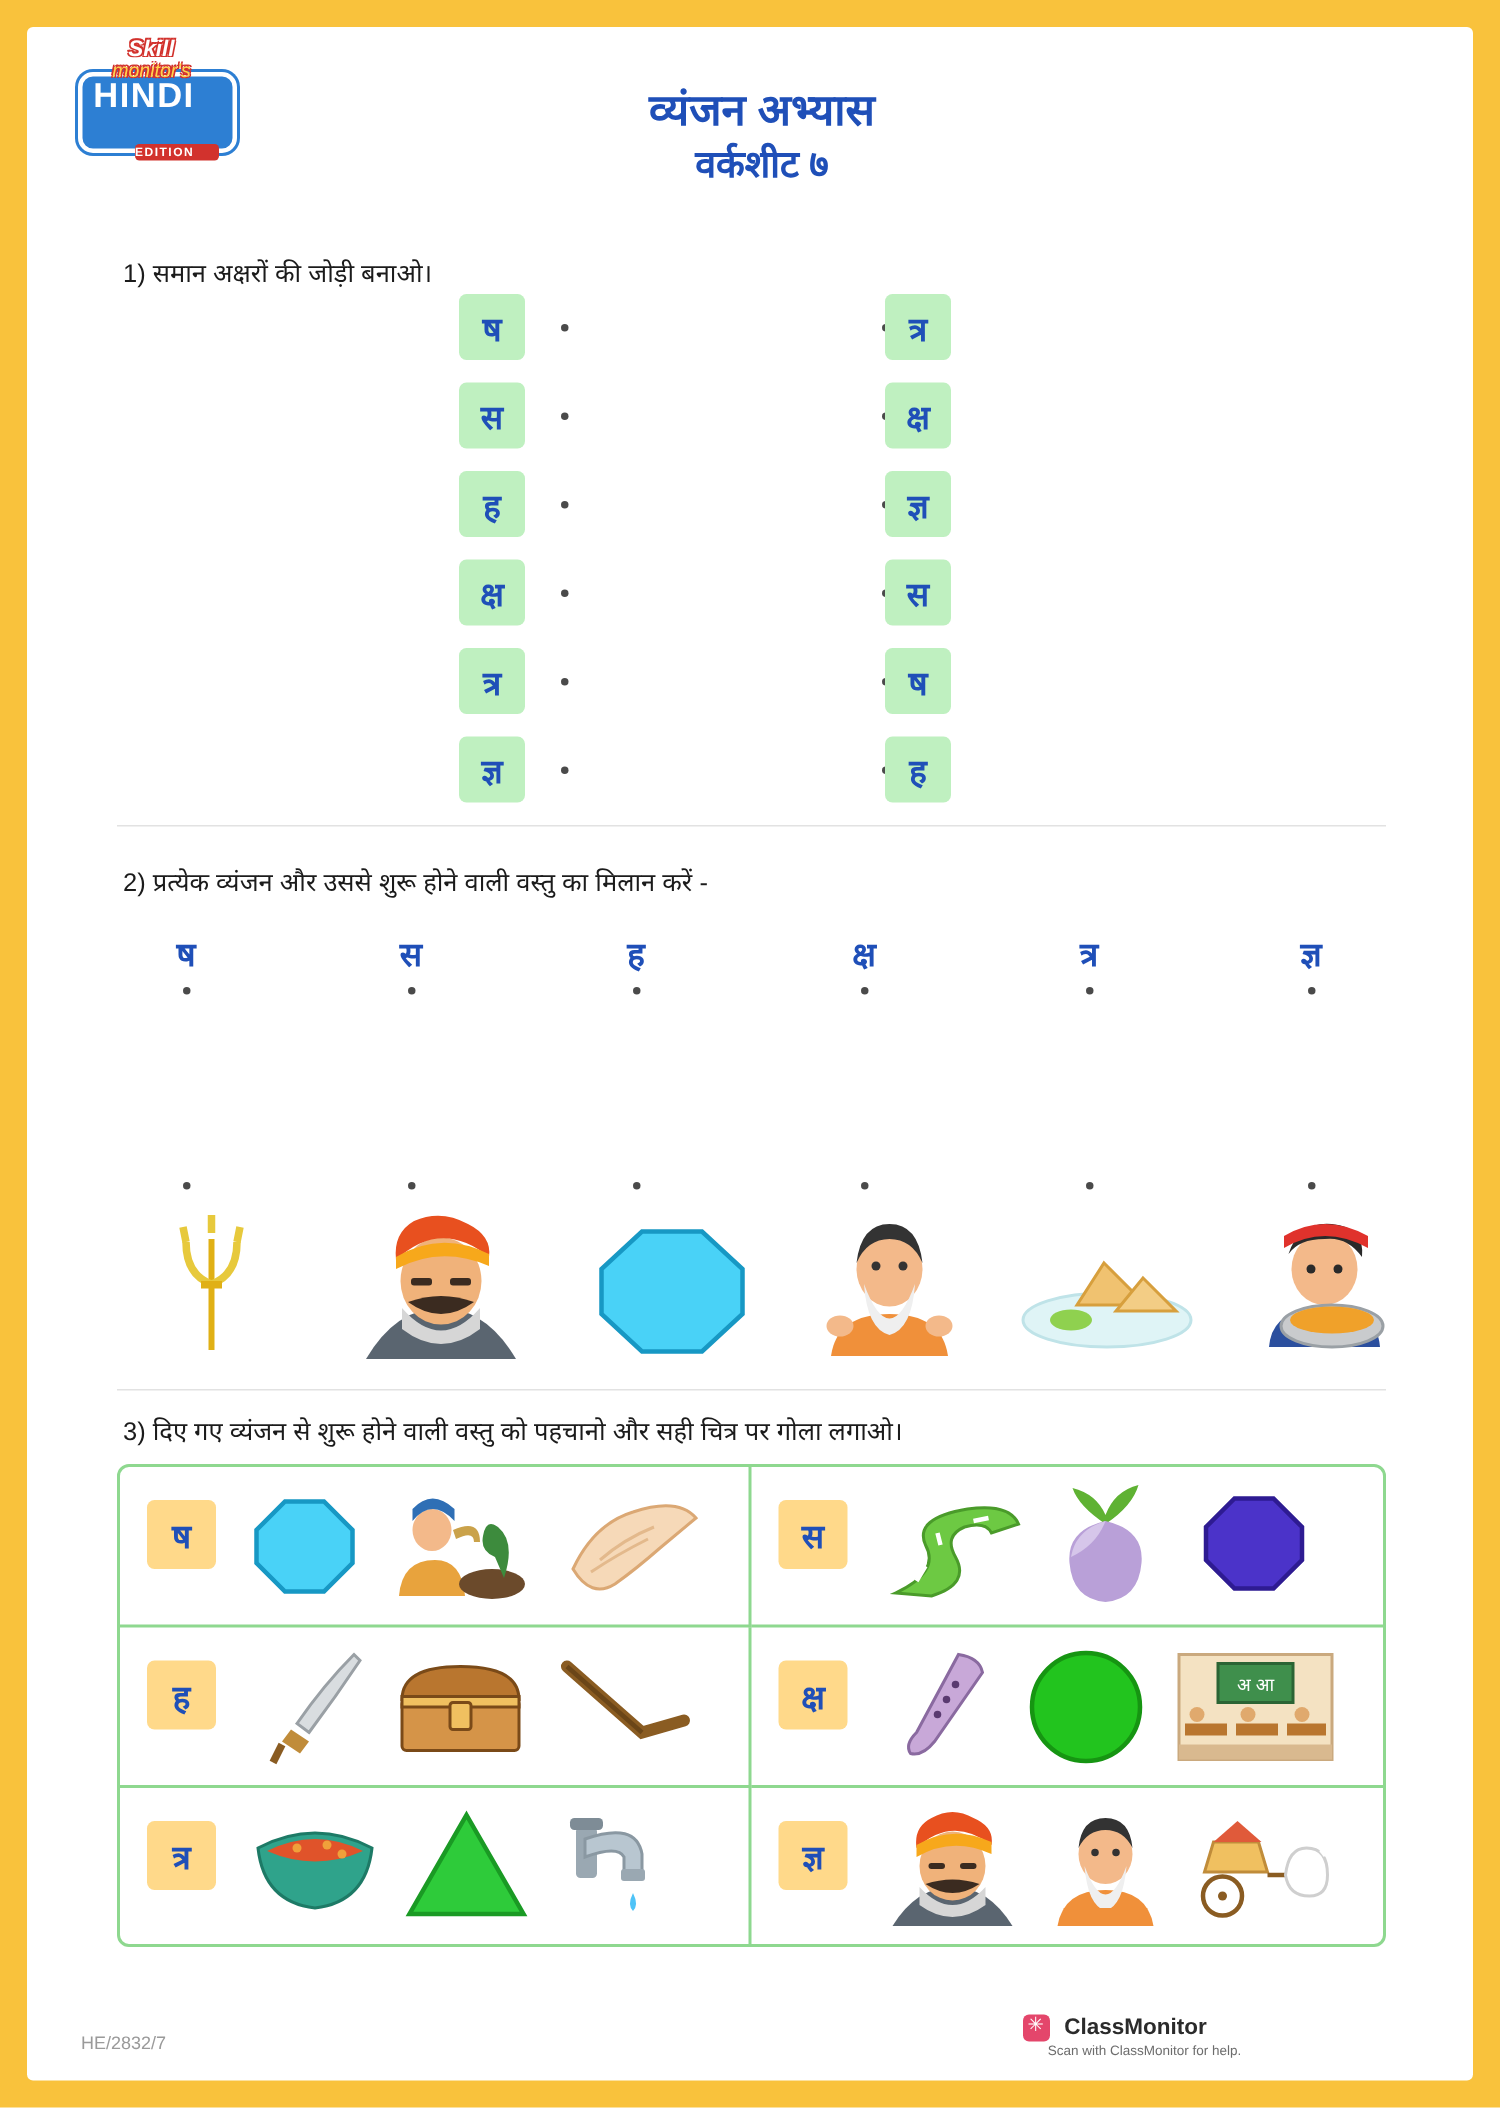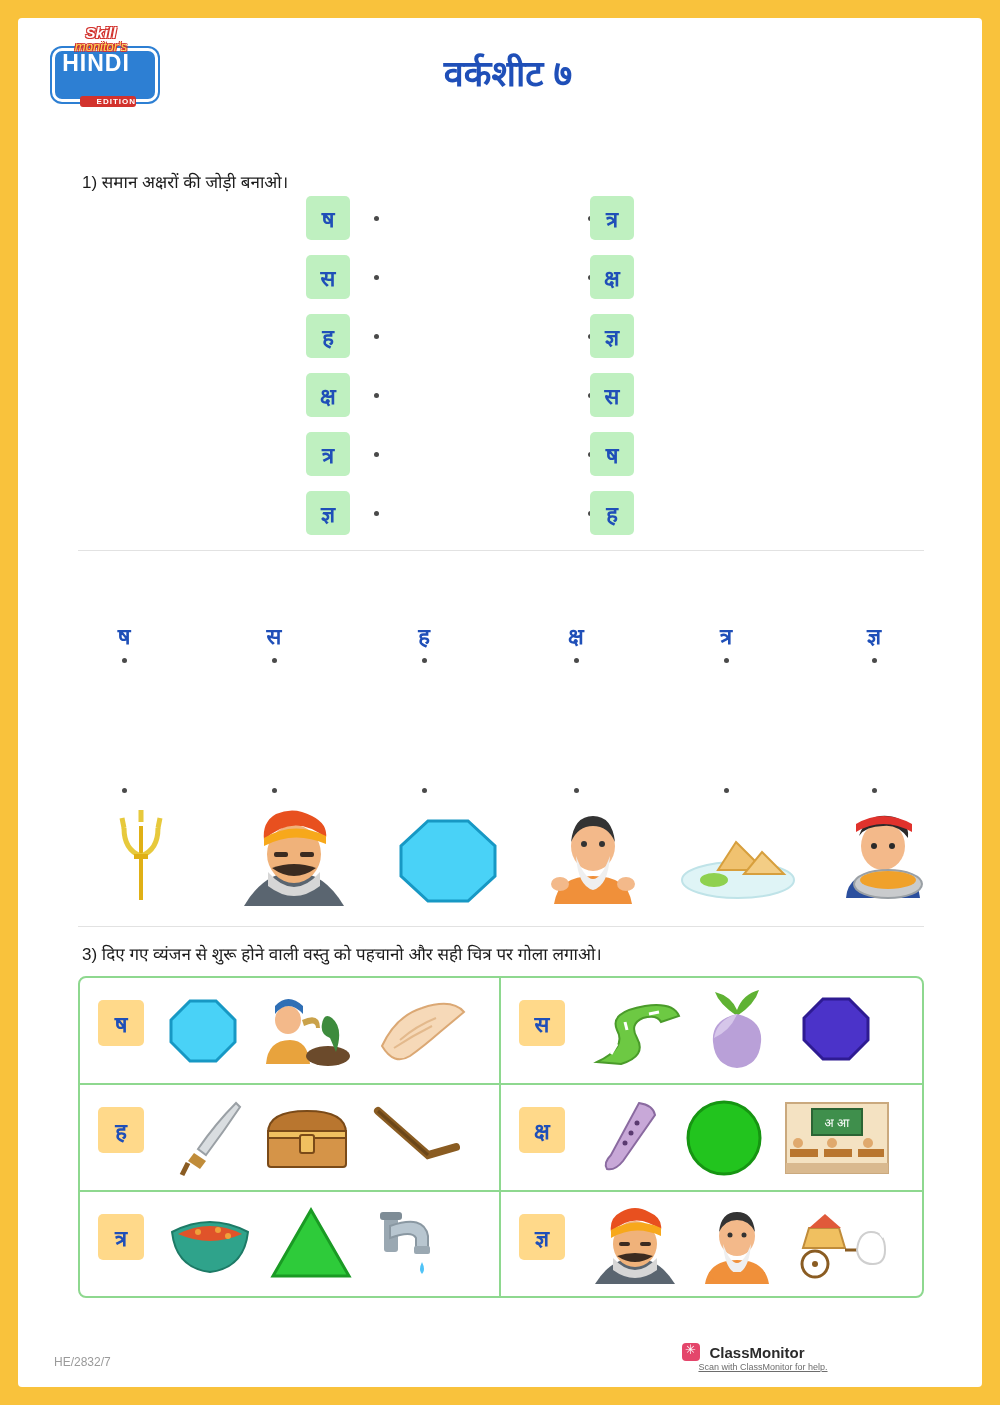--- a/index.html
+++ b/index.html
@@ -74,24 +74,24 @@
     width: 86px;
     text-align: center;
     color: #ffd24a;
     font-size: 13px;
     font-weight: normal;
     font-style: italic;
     text-shadow: 1px 1px 0 #d2322d, -1px 1px 0 #d2322d, 1px -1px 0 #d2322d, -1px -1px 0 #d2322d;
   }
   .logo-edition {
     position: absolute;
-    left: 34px;
+    left: 44px;
     top: 70px;
     width: 56px;
-    text-align: right;
+    text-align: left;
     background: #d2322d;
     color: #ffffff;
     font-size: 8px;
     font-weight: bold;
     border-radius: 3px;
     padding: 1px 0;
     letter-spacing: 1px;
   }
 
   .title-block {
@@ -102,21 +102,21 @@
     text-align: center;
   }
   .title-line1 {
     color: #1f4fb8;
     font-size: 29px;
     font-weight: bold;
     line-height: 36px;
   }
   .title-line2 {
     color: #1f4fb8;
-    font-size: 36px;
+    font-size: 25px;
     font-weight: bold;
     line-height: 36px;
   }
 
   .unit-ribbon {
     position: absolute;
     right: 36px;
     top: 0;
     width: 134px;
     height: 86px;
@@ -269,37 +269,37 @@
     color: #ffffff;
     font-size: 13px;
   }
   .brand-sub {
     color: #6d6d6d;
     font-size: 9px;
     text-align: center;
     width: 130px;
     margin-left: 16px;
     line-height: 12px;
-    text-decoration: underline;
   }
 </style>
 </head>
 <body>
 
 <div class="page">
 
   <div class="logo">
     <div class="logo-badge"></div>
     <div class="logo-skill">Skill</div>
     <div class="logo-monitor">monitor's</div>
     <div class="logo-hindi">HINDI</div>
     <div class="logo-edition">EDITION</div>
   </div>
 
   <div class="title-block">
+    <div class="title-line1">व्यंजन अभ्यास</div>
     <div class="title-line2">वर्कशीट ७</div>
   </div>
 
 
   <div class="q-text" style="left:64px; top:152px;">1) समान अक्षरों की जोड़ी बनाओ।</div>
 
   <div class="tile" style="left:288px; top:178px;">ष</div>
   <div class="tile" style="left:288px; top:237px;">स</div>
   <div class="tile" style="left:288px; top:296px;">ह</div>
   <div class="tile" style="left:288px; top:355px;">क्ष</div>
@@ -322,20 +322,21 @@
 
   <div class="tile" style="left:572px; top:178px;">त्र</div>
   <div class="tile" style="left:572px; top:237px;">क्ष</div>
   <div class="tile" style="left:572px; top:296px;">ज्ञ</div>
   <div class="tile" style="left:572px; top:355px;">स</div>
   <div class="tile" style="left:572px; top:414px;">ष</div>
   <div class="tile" style="left:572px; top:473px;">ह</div>
 
   <div class="divider" style="top:532px;"></div>
 
+  <div class="q-text" style="left:64px; top:558px;">2) प्रत्येक व्यंजन और उससे शुरू होने वाली वस्तु का मिलान करें -</div>
 
   <div class="q2-letter" style="left:86px; top:602px;">ष</div>
   <div class="q2-letter" style="left:236px; top:602px;">स</div>
   <div class="q2-letter" style="left:386px; top:602px;">ह</div>
   <div class="q2-letter" style="left:538px; top:602px;">क्ष</div>
   <div class="q2-letter" style="left:688px; top:602px;">त्र</div>
   <div class="q2-letter" style="left:836px; top:602px;">ज्ञ</div>
 
   <div class="dot" style="left:104px; top:640px;"></div>
   <div class="dot" style="left:254px; top:640px;"></div>

